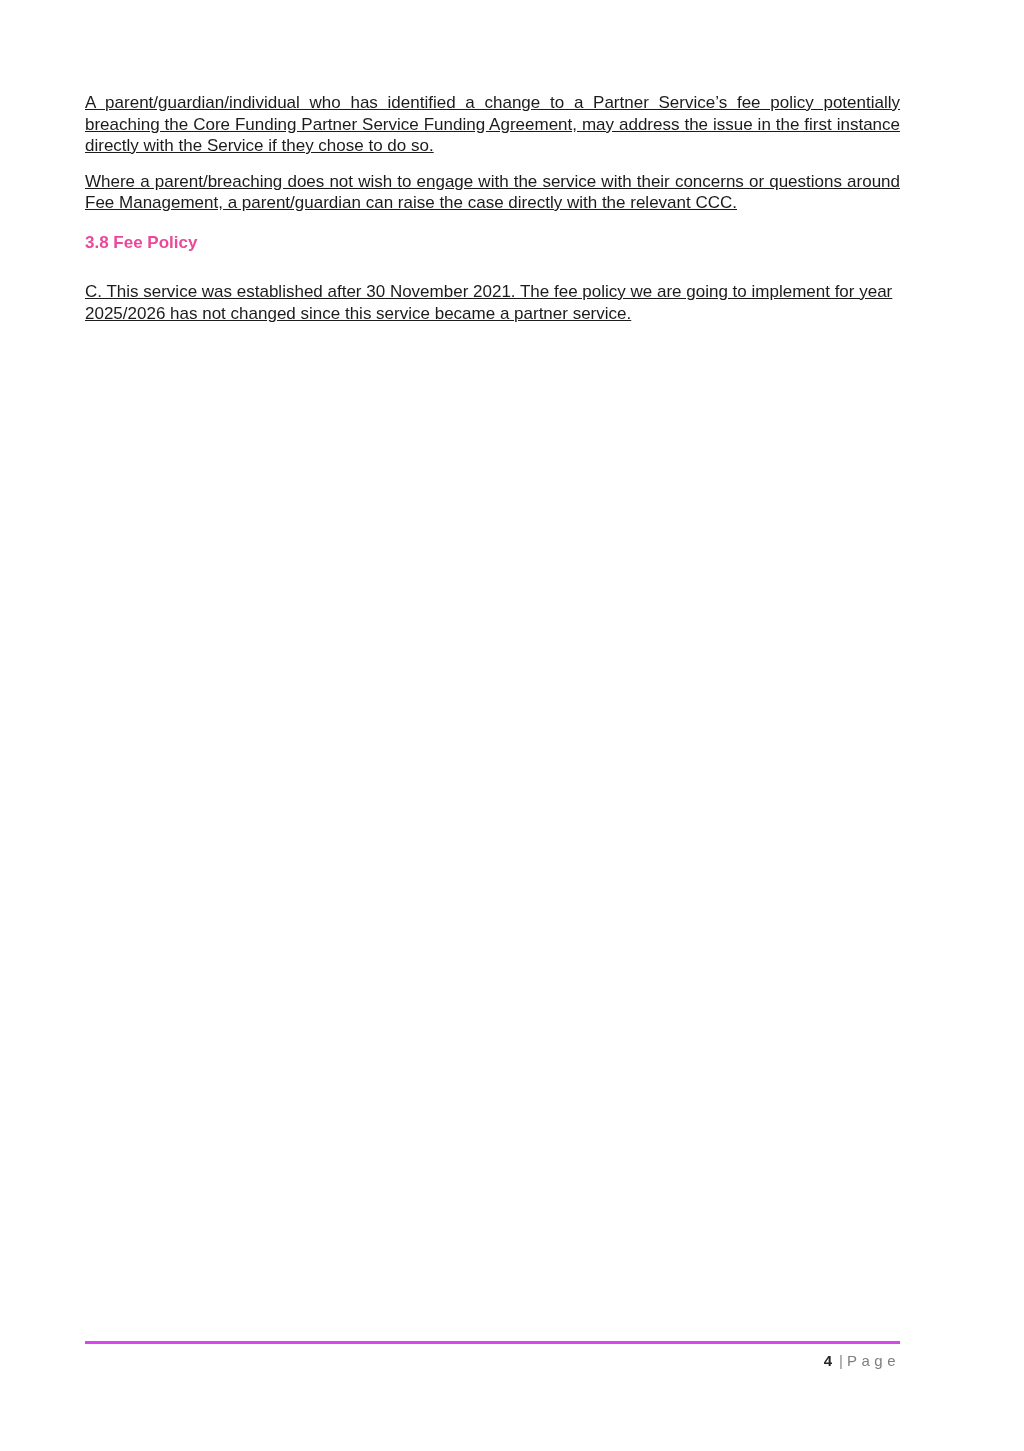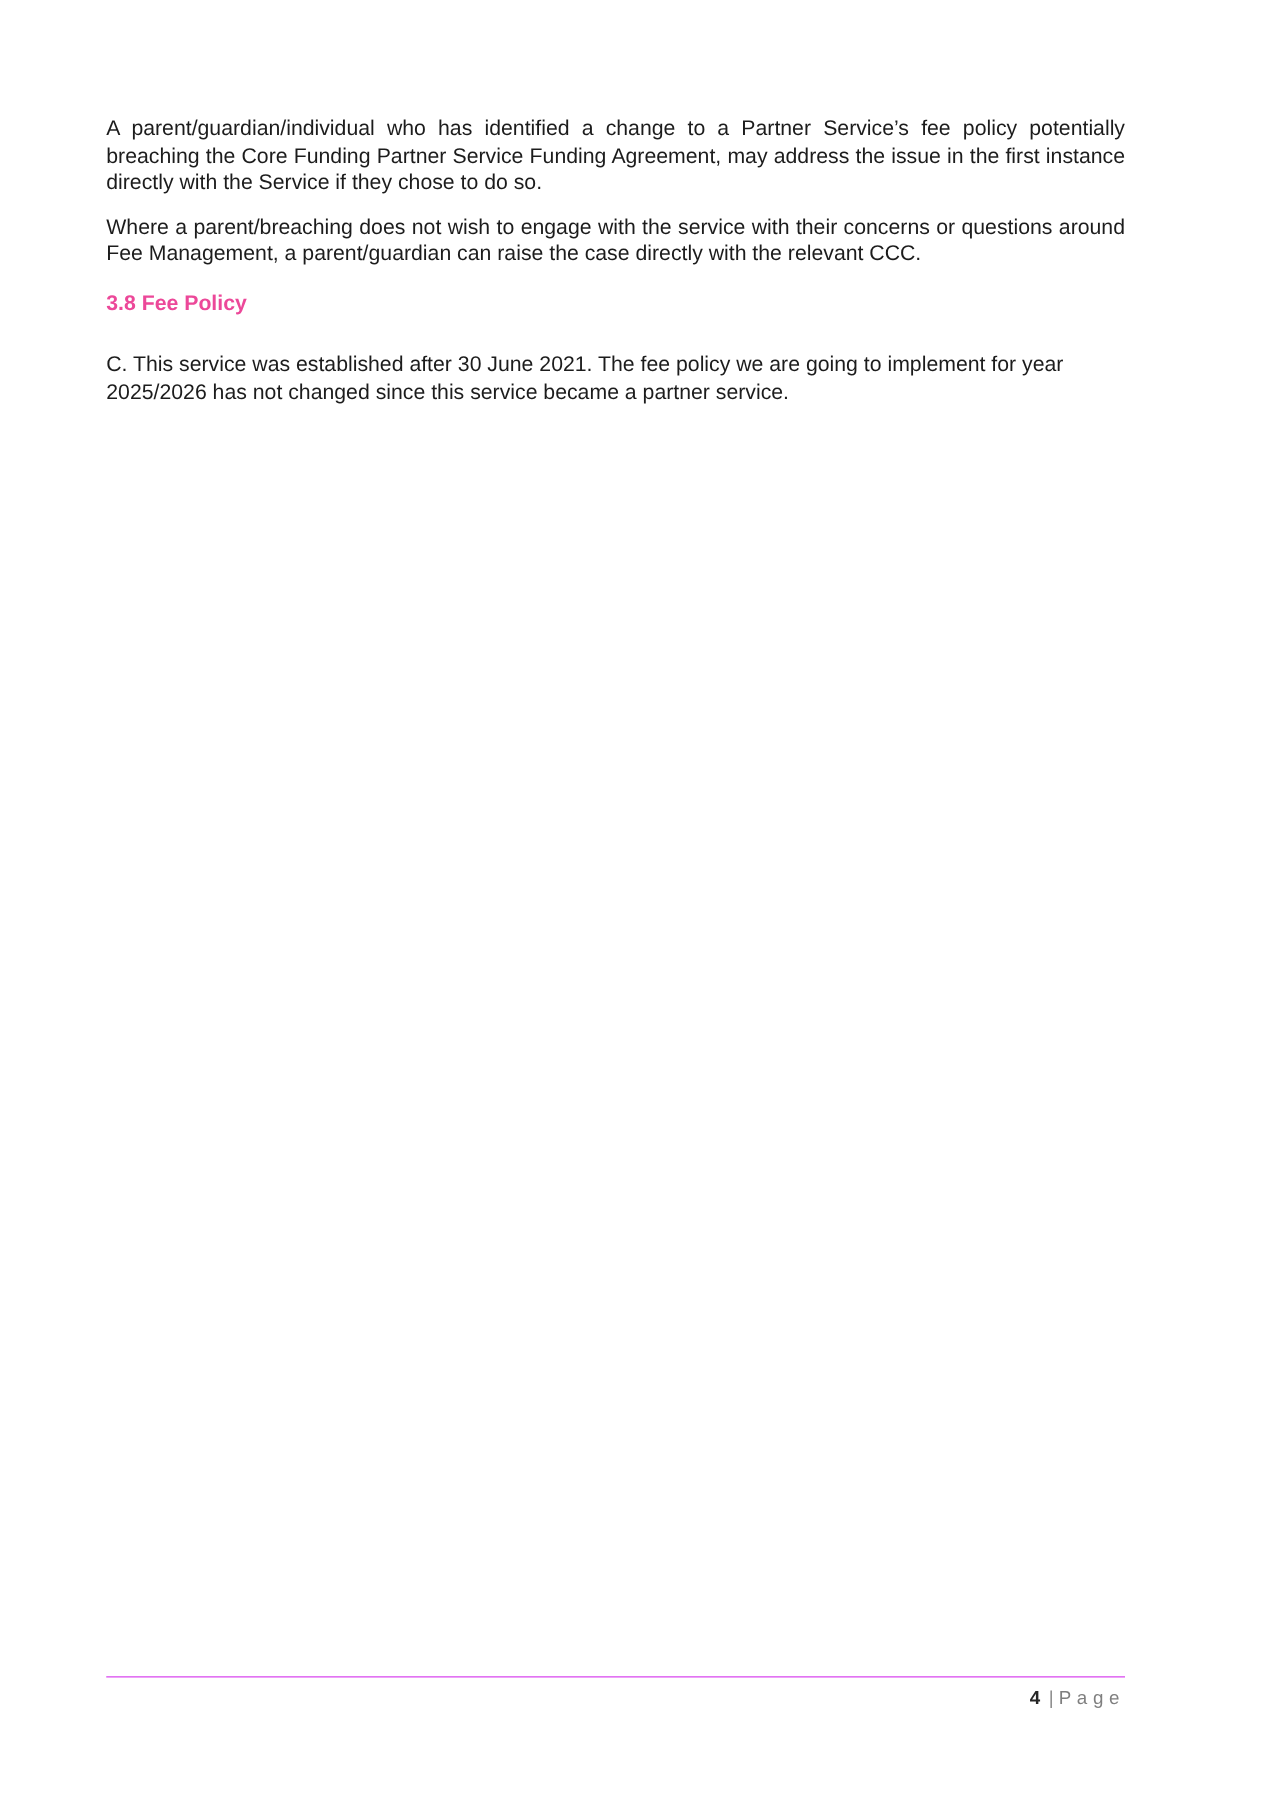--- a/index.html
+++ b/index.html
@@ -20,37 +20,38 @@
     left: 85px;
     top: 92px;
     width: 815px;
     color: #1c1c1c;
     font-size: 17px;
     line-height: 21.5px;
   }
   .para {
     margin: 0 0 14px 0;
     text-align: justify;
+    text-decoration: underline;
   }
   .para.align-left {
     text-align: left;
   }
   .section-heading {
     margin: 18px 0 28px 0;
     font-weight: bold;
     font-size: 17px;
     color: #ec4899;
     text-align: left;
   }
   .footer {
     position: absolute;
     left: 85px;
     width: 815px;
     top: 1341px;
-    border-top: 1px solid #d946ef;
+    border-top: 3px solid #d946ef;
     padding-top: 7px;
     text-align: right;
     font-size: 15px;
     line-height: 20px;
   }
   .footer .page-number {
     color: #262626;
     font-weight: bold;
     letter-spacing: 1px;
   }
@@ -70,20 +71,20 @@
 <div class="page">
 
   <div class="content">
     <p class="para">A parent/guardian/individual who has identified a change to a Partner Service’s fee policy potentially breaching the Core Funding Partner Service Funding Agreement, may address the issue in the first instance directly with the Service if they chose to do so.</p>
 
 
     <p class="para">Where a parent/breaching does not wish to engage with the service with their concerns or questions around Fee Management, a parent/guardian can raise the case directly with the relevant CCC.</p>
 
     <h3 class="section-heading">3.8 Fee Policy</h3>
 
-    <p class="para align-left">C. This service was established after 30 June 2021. The fee policy we are going to implement for year 2025/2026 has not changed since this service became a partner service.</p>
+    <p class="para align-left">C. This service was established after 30 November 2021. The fee policy we are going to implement for year 2025/2026 has not changed since this service became a partner service.</p>
   </div>
 
   <div class="footer">
     <span class="page-number">4</span><span class="separator">|</span><span class="page-label">Page</span>
   </div>
 
 </div>
 
 </body></html>

